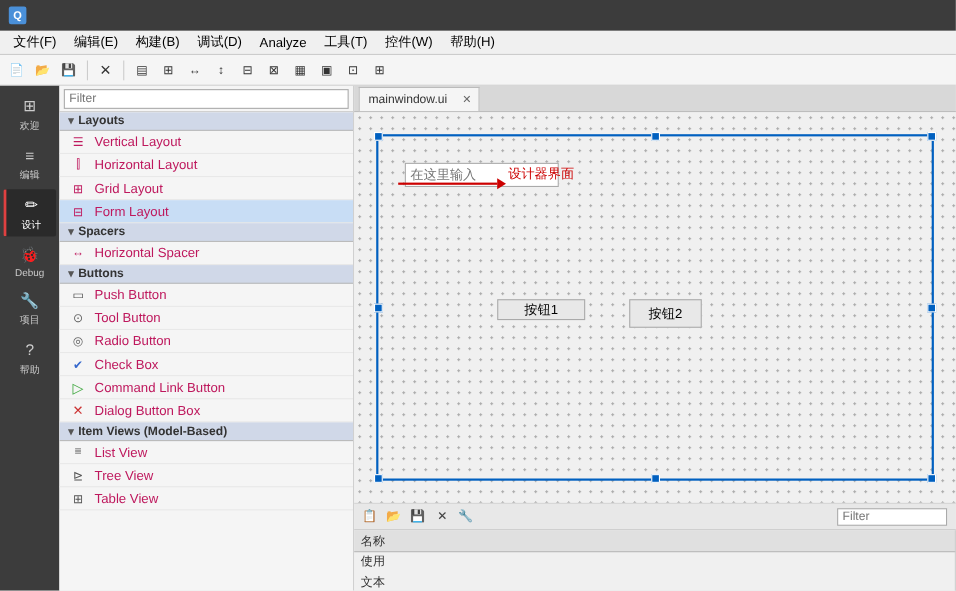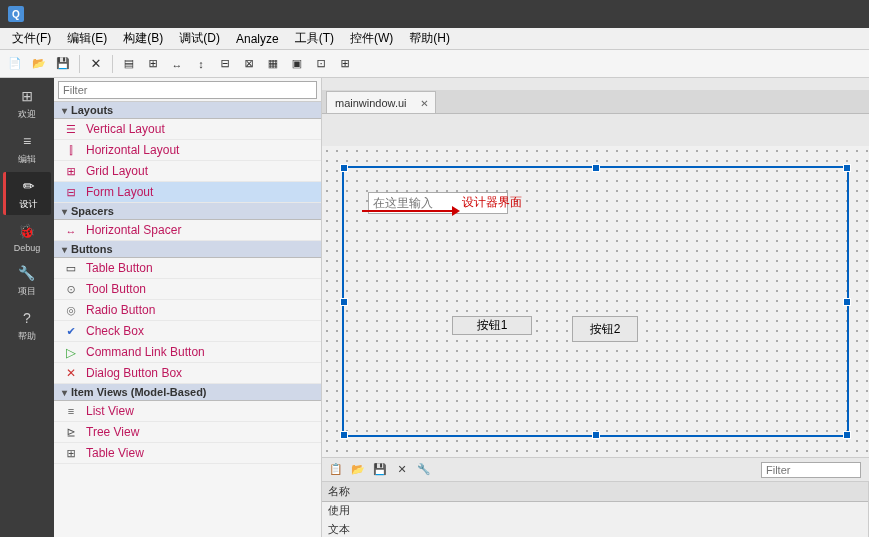--- a/index.html
+++ b/index.html
@@ -168,21 +168,20 @@
       position: relative;
     }
     
     #tab-bar {
       height: 24px;
       background: #d8d8d8;
       border-bottom: 1px solid #bbb;
       display: flex;
       align-items: flex-end;
       padding: 0 4px;
-      margin-top: 12px;
     }
     .file-tab {
       height: 22px;
       background: #f5f5f5;
       border: 1px solid #bbb;
       border-bottom: none;
       padding: 0 28px 0 8px;
       font-size: 11px;
       display: flex;
       align-items: center;
@@ -197,21 +196,20 @@
       transform: translateY(-50%);
       font-size: 10px;
       color: #666;
       cursor: pointer;
     }
     #design-canvas {
       flex: 1;
       background: #f0f0f0;
       position: relative;
       overflow: hidden;
-      margin-top: 32px;
     }
     
     #design-canvas {
       background-image: radial-gradient(circle, #aaa 1px, transparent 1px);
       background-size: 10px 10px;
     }
     
     #canvas-widget {
       position: absolute;
       top: 20px;
@@ -473,21 +471,21 @@
       <div class="widget-item">
         <span class="widget-icon icon-spacer-h"></span>
         <span>Horizontal Spacer</span>
       </div>
 
       <div class="section-header">
         <span>Buttons</span>
       </div>
       <div class="widget-item">
         <span class="widget-icon icon-pushbtn"></span>
-        <span>Table Button</span>
+        <span>Push Button</span>
       </div>
       <div class="widget-item">
         <span class="widget-icon icon-toolbtn"></span>
         <span>Tool Button</span>
       </div>
       <div class="widget-item">
         <span class="widget-icon icon-radio"></span>
         <span>Radio Button</span>
       </div>
       <div class="widget-item">

